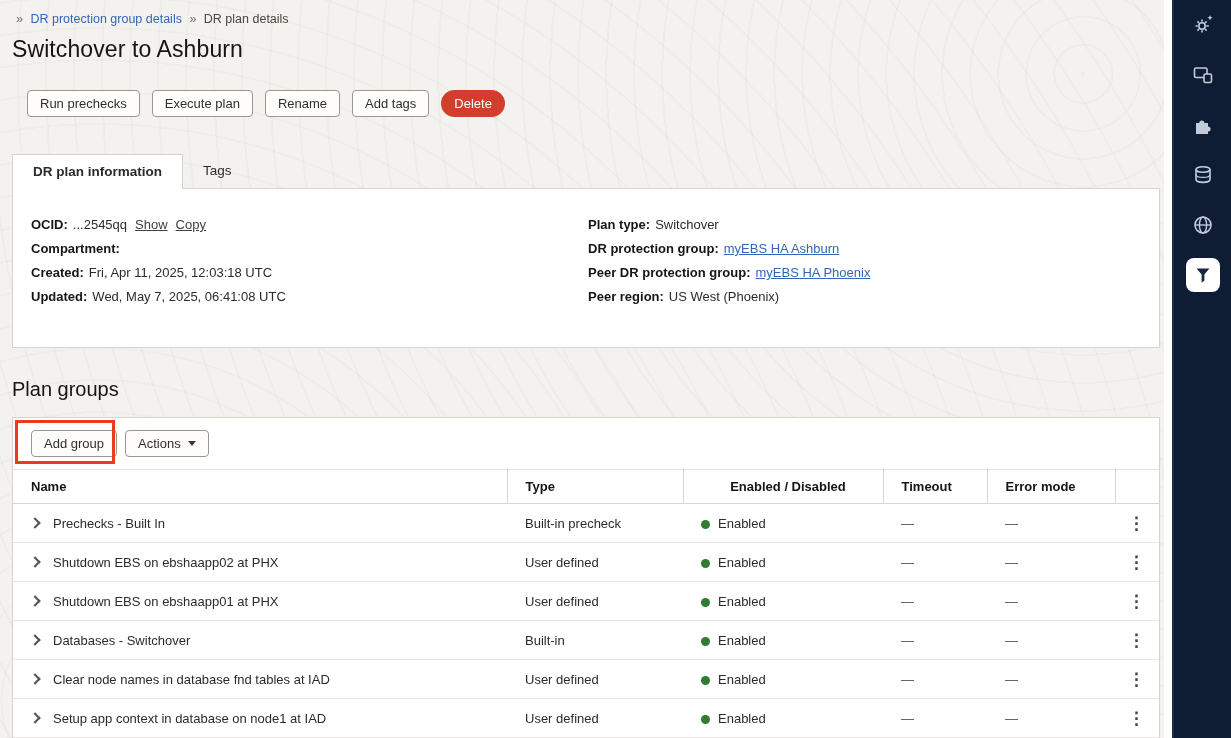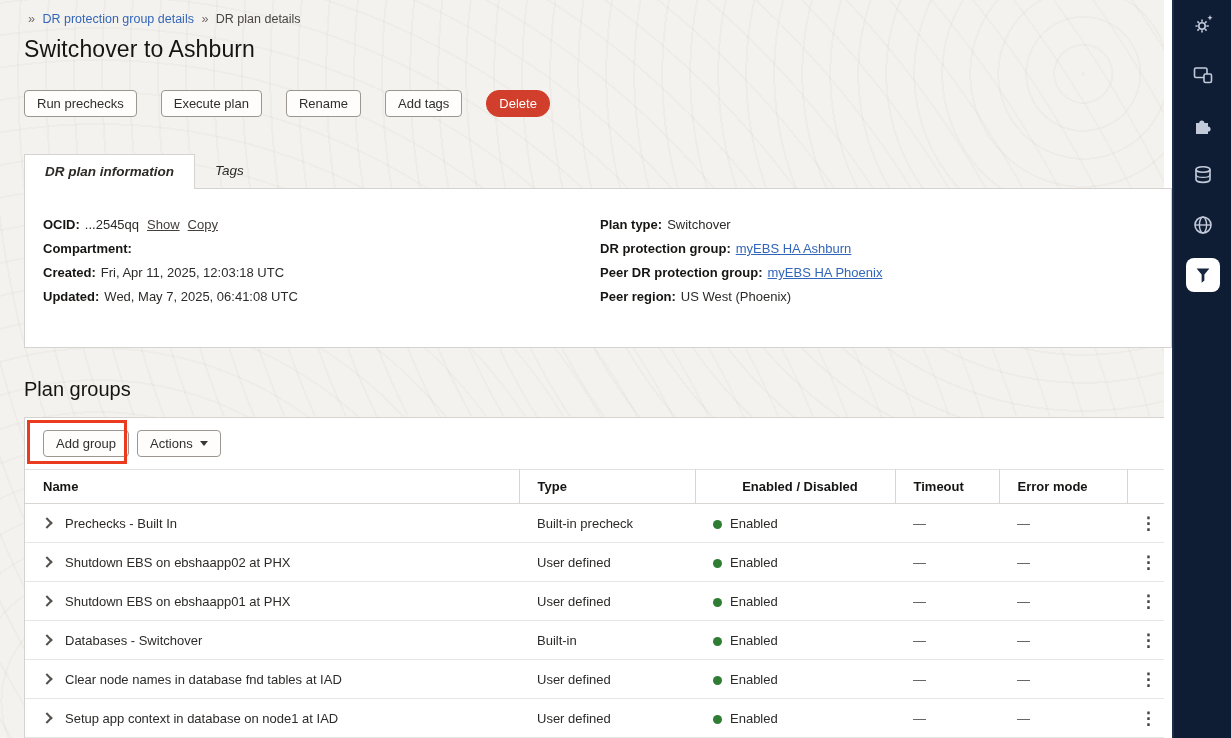--- a/index.html
+++ b/index.html
@@ -7,44 +7,44 @@
   body {
     font-family: "Liberation Sans", sans-serif;
     color: #1b1b1b;
     background-color: #f4f2ee;
     background-image:
       repeating-radial-gradient(circle at 88% 10%, rgba(90,80,70,0.035) 0 2px, transparent 2px 28px),
       repeating-radial-gradient(circle at 8% 95%, rgba(90,80,70,0.03) 0 2px, transparent 2px 32px);
     position: relative;
   }
 
-  .main { position: absolute; left: 16px; top: 0; width: 1164px; height: 738px; padding: 0 8px; }
+  .main { position: absolute; left: 4px; top: 0; width: 1164px; height: 738px; padding: 0 8px; }
 
   
   .breadcrumb { padding-top: 12px; font-size: 12.5px; color: #5f5b57; }
   .breadcrumb .sep { color: #6e6a66; margin: 0 4px; }
   .breadcrumb a { color: #3366b8; text-decoration: none; cursor: pointer; }
   .breadcrumb .current { color: #4a4642; }
 
   
   .page-title { margin-top: 10px; font-size: 23px; font-weight: 400; color: #161513; letter-spacing: 0.1px; }
 
   
-  .actions-row { margin-top: 27px; display: flex; gap: 24px; }
+  .actions-row { margin-top: 27px; display: flex; gap: 12px; margin-left: 15px; }
   .btn {
     font-family: "Liberation Sans", sans-serif;
     font-size: 13px; color: #312f2d;
     background: #fefdfc; border: 1px solid #9b968f; border-radius: 4px;
     padding: 6px 12px; height: 27px; line-height: 13px; cursor: pointer;
     display: inline-flex; align-items: center; gap: 7px;
   }
   .btn-danger { background: #d13f2c; border-color: #d13f2c; color: #fff; border-radius: 13px; }
 
   
-  .tabs { margin-top: 36px; display: flex; align-items: flex-end; font-style: italic; }
+  .tabs { margin-top: 36px; display: flex; align-items: flex-end; }
   .tab {
     font-size: 13.5px; padding: 9px 20px 10px; cursor: pointer; color: #2d2b29;
     position: relative;
   }
   .tab.active {
     background: #fff; border: 1px solid #d5d2cf; border-bottom: none;
     font-weight: bold; top: 1px; z-index: 2;
   }
 
   

